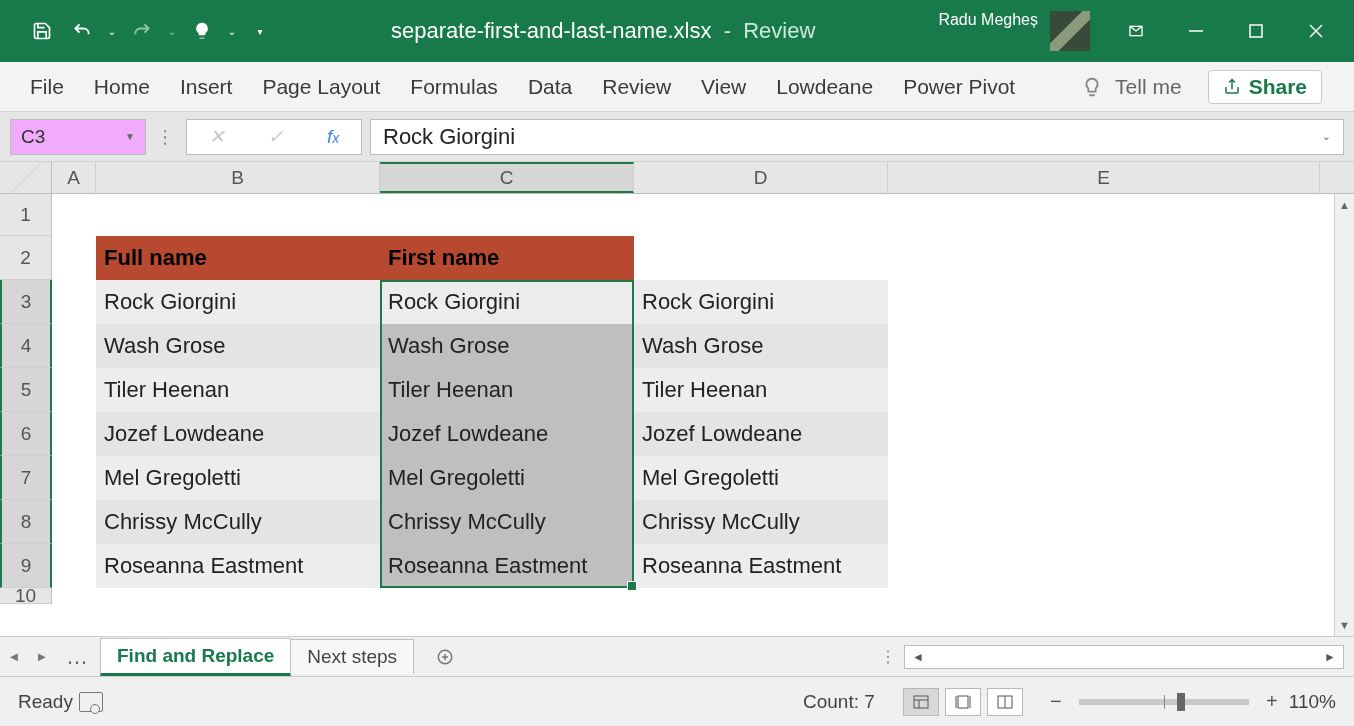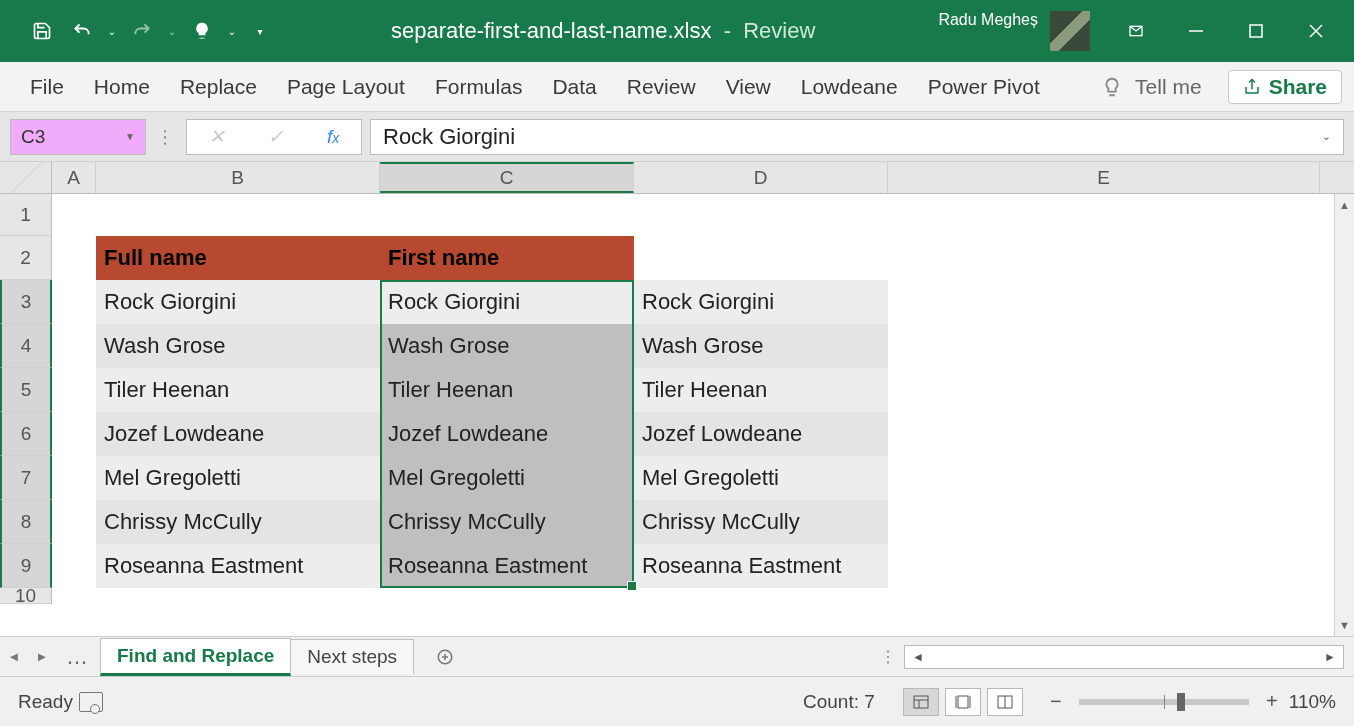--- a/index.html
+++ b/index.html
@@ -25,21 +25,21 @@
   .titlebar .winctrl div { width: 60px; height: 48px; display: flex; align-items: center; justify-content: center; cursor: pointer; }
   .titlebar svg { display:block; }
 
   
   .ribbon {
     height: 50px;
     background: #f3f3f3;
     border-bottom: 1px solid #d4d4d4;
     display: flex;
     align-items: center;
-    padding: 0 12px 0 28px;
+    padding: 0 32px 0 28px;
     gap: 26px;
     font-size: 21px;
     color: #3a3a3a;
   }
   .ribbon .tab { cursor: pointer; padding: 6px 2px; }
   .ribbon .spacer { flex: 1; }
   .ribbon .tellme-group { display:flex; align-items:center; gap:12px; color:#666; }
   .ribbon .share-btn {
     border: 1px solid #c8c8c8; border-radius: 4px; padding: 4px 14px;
     color: #187a4a; font-weight: 600; display:flex; align-items:center; gap:8px; cursor:pointer;
@@ -243,21 +243,21 @@
           <line x1="2" y1="2" x2="14" y2="14"></line>
           <line x1="14" y1="2" x2="2" y2="14"></line>
         </svg>
     </div>
   </div>
 </div>
 
 <div class="ribbon">
   <div class="tab">File</div>
   <div class="tab">Home</div>
-  <div class="tab">Replace</div>
+  <div class="tab">Insert</div>
   <div class="tab">Page Layout</div>
   <div class="tab">Formulas</div>
   <div class="tab">Data</div>
   <div class="tab">Review</div>
   <div class="tab">View</div>
   <div class="tab">Lowdeane</div>
   <div class="tab">Power Pivot</div>
   <div class="spacer"></div>
   <div class="tellme-group">
     <svg width="22" height="28" viewBox="0 0 24 24" fill="none" stroke="#888" stroke-width="2">

